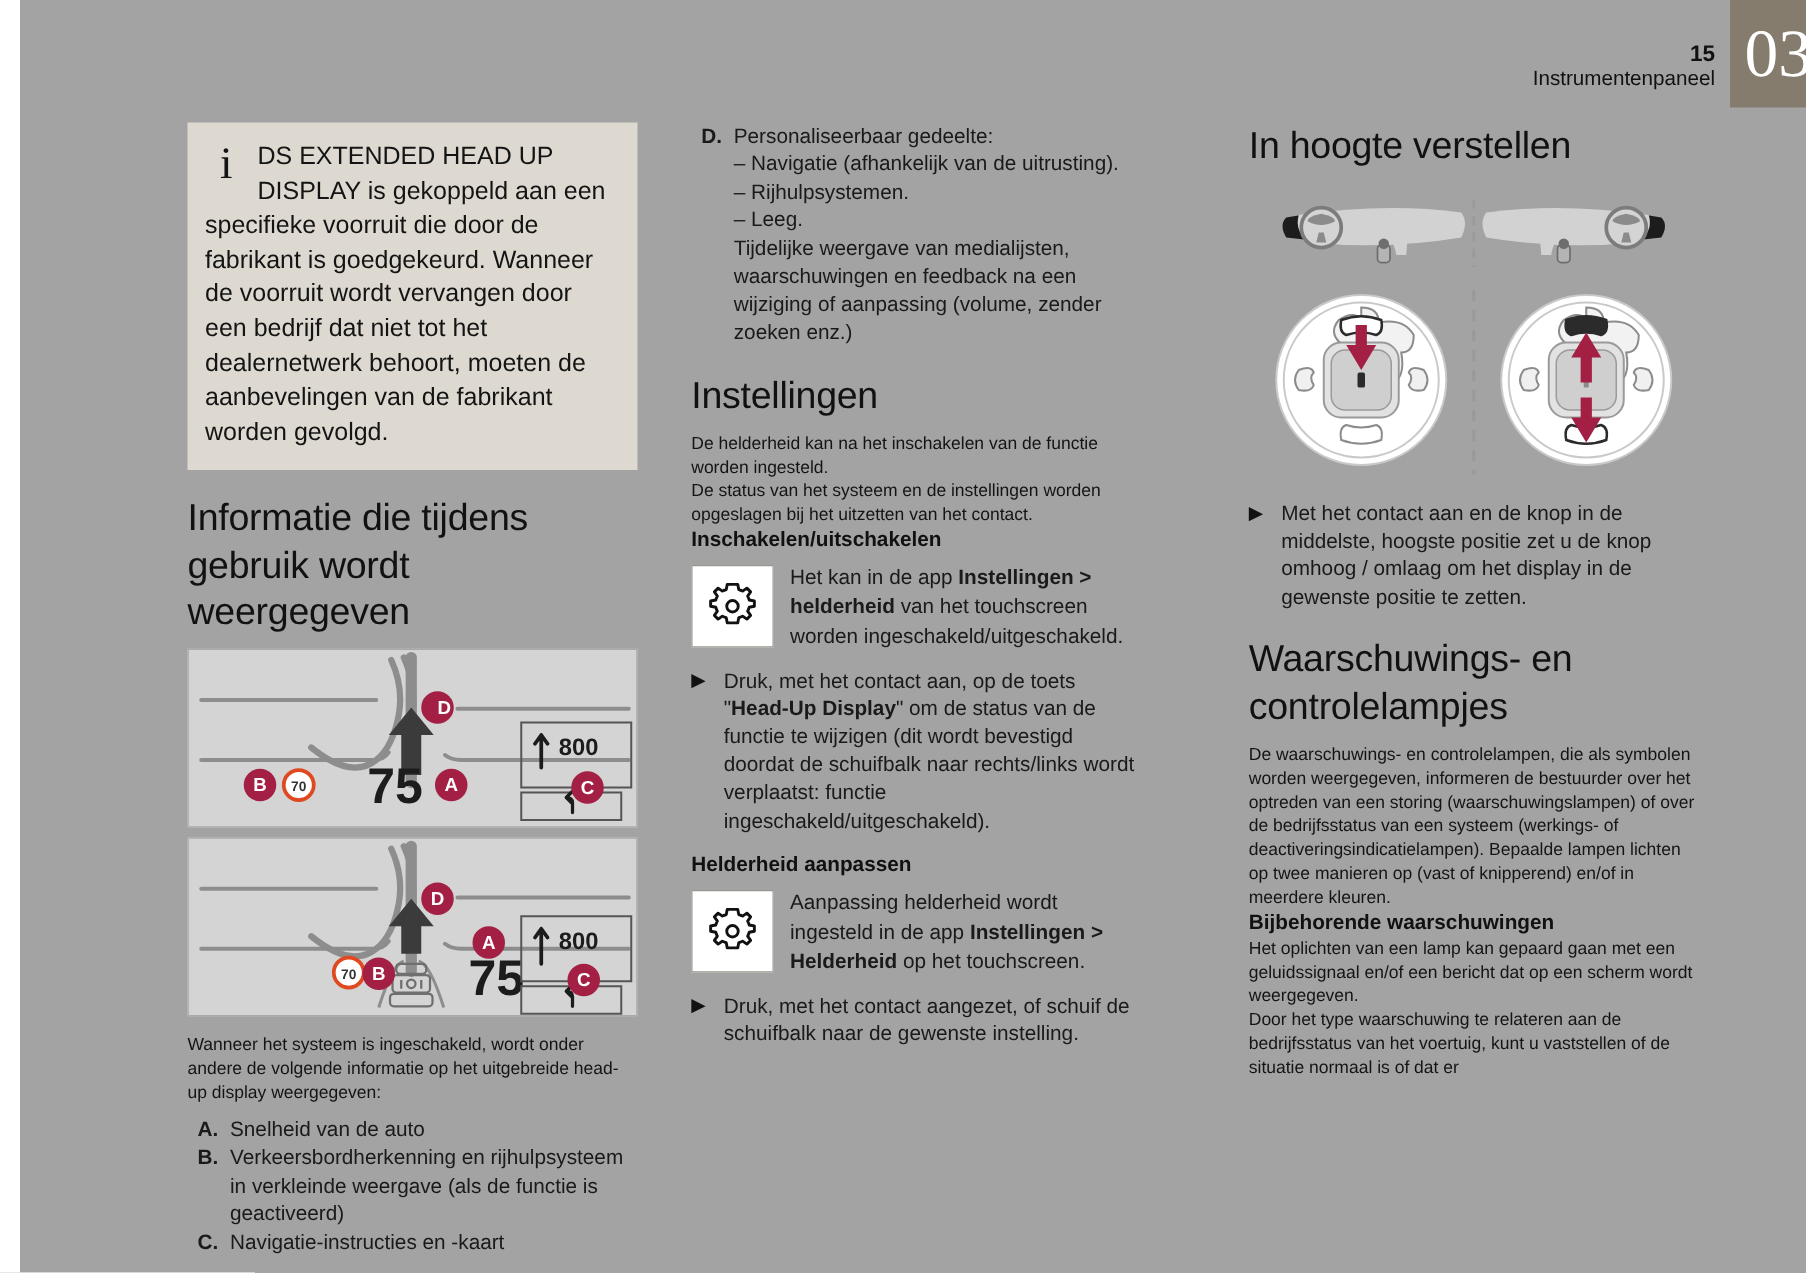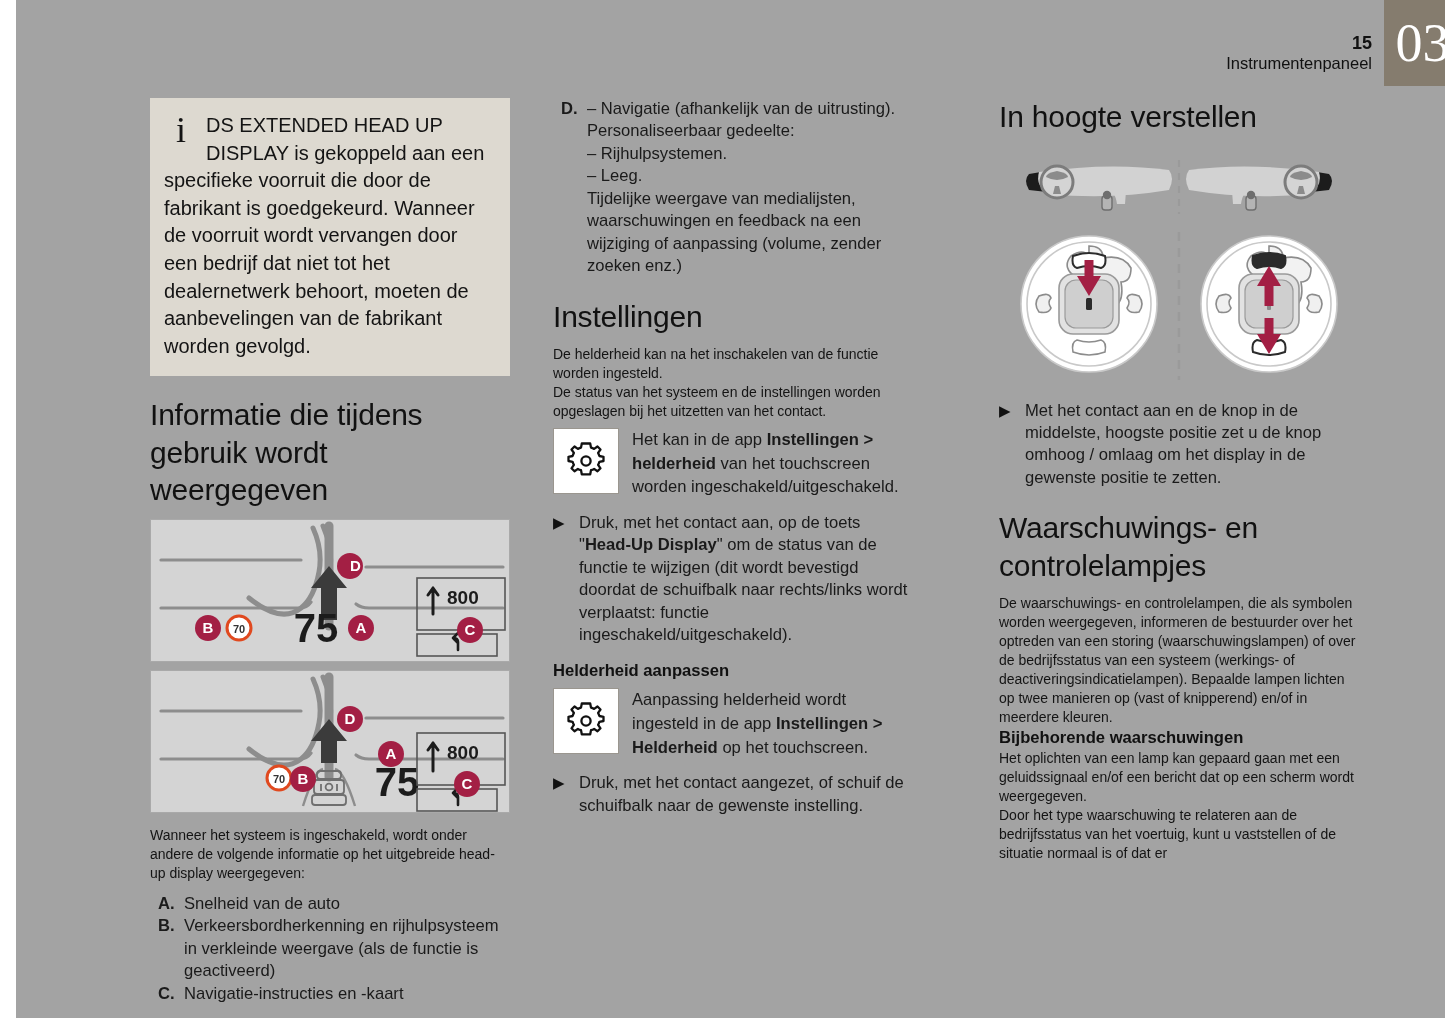--- a/index.html
+++ b/index.html
@@ -136,21 +136,21 @@
   }
   .arw-mk {
     flex: 0 0 26px;
     font-size: 15px;
     line-height: 1.45;
     color: #111;
   }
   .arw-tx { flex: 1; }
 
   
-  .icrow { display: flex; align-items: flex-start; }
+  .icrow { display: flex; align-items: center; }
   .icbox {
     flex: 0 0 66px;
     width: 66px; height: 66px;
     border: 1.4px solid #9a968f;
     display: flex; align-items: center; justify-content: center;
     background: #fff;
   }
   .icrow-tx {
     flex: 1;
     padding-left: 13px;
@@ -331,35 +331,36 @@
         <div class="ll-val">Navigatie-instructies en -kaart</div>
       </div>
     </div>
   </div>
 
   <div class="col" id="col2">
 
     <div class="ll-row">
       <div class="ll-key">D.</div>
       <div class="ll-val">
+        <div>Personaliseerbaar gedeelte:</div>
         <div>– Navigatie (afhankelijk van de uitrusting).</div>
-        <div>Personaliseerbaar gedeelte:</div>
         <div>– Rijhulpsystemen.</div>
         <div>– Leeg.</div>
         <div>Tijdelijke weergave van medialijsten, waarschuwingen en feedback na een wijziging of aanpassing (volume, zender zoeken enz.)</div>
       </div>
     </div>
 
     <div class="gap-l"></div>
 
     <h1 class="h1">Instellingen</h1>
 
     <p>De helderheid kan na het inschakelen van de functie worden ingesteld.</p>
     <p>De status van het systeem en de instellingen worden opgeslagen bij het uitzetten van het contact.</p>
 
+    <div class="h3">Inschakelen/uitschakelen</div>
 
     <div class="gap-s"></div>
 
     <div class="icrow">
       <div class="icbox">
         <svg width="42" height="42" viewBox="0 0 42 42" xmlns="http://www.w3.org/2000/svg">
           <path d="M21 3.5 l4.2 0 0.8 4.1 a13.6 13.6 0 0 1 3.1 1.3 l3.4 -2.4 3 3 -2.4 3.4 a13.6 13.6 0 0 1 1.3 3.1 l4.1 0.8 0 4.2 -4.1 0.8 a13.6 13.6 0 0 1 -1.3 3.1 l2.4 3.4 -3 3 -3.4 -2.4 a13.6 13.6 0 0 1 -3.1 1.3 l-0.8 4.1 -4.2 0 -4.2 0 -0.8 -4.1 a13.6 13.6 0 0 1 -3.1 -1.3 l-3.4 2.4 -3 -3 2.4 -3.4 a13.6 13.6 0 0 1 -1.3 -3.1 l-4.1 -0.8 0 -4.2 4.1 -0.8 a13.6 13.6 0 0 1 1.3 -3.1 l-2.4 -3.4 3 -3 3.4 2.4 a13.6 13.6 0 0 1 3.1 -1.3 l0.8 -4.1 z" fill="none" stroke="#111" stroke-width="2.3" stroke-linejoin="round"></path>
           <circle cx="21" cy="21" r="4.6" fill="none" stroke="#111" stroke-width="2.3"></circle>
         </svg>
       </div>

